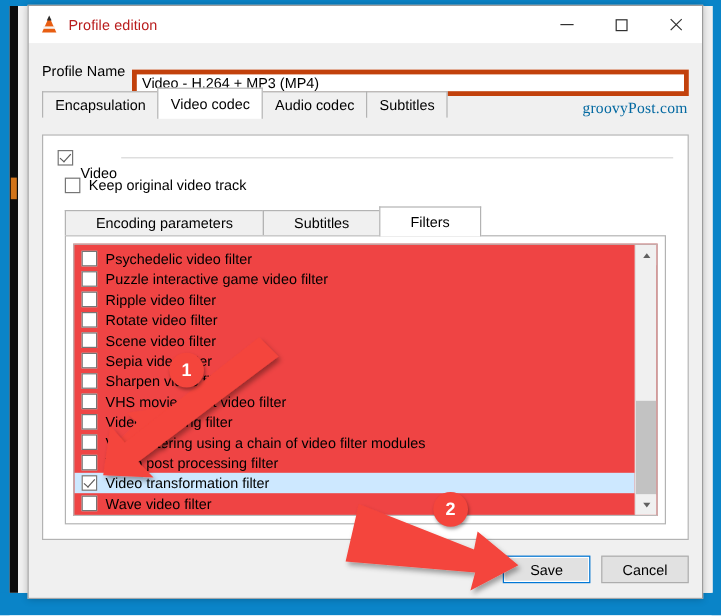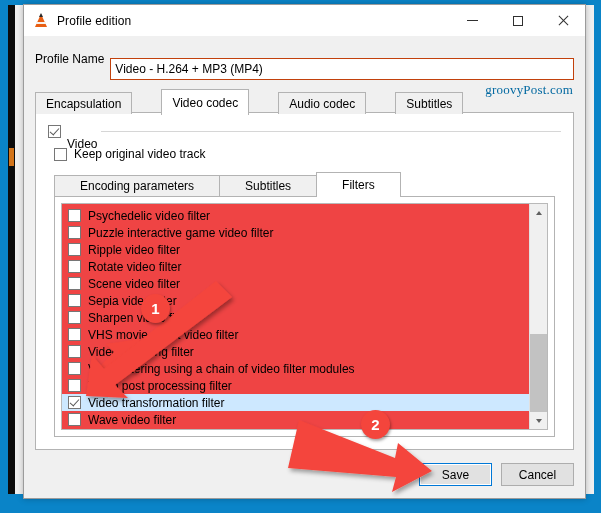--- a/index.html
+++ b/index.html
@@ -92,21 +92,21 @@
   .cone-stripe {
     position: absolute;
     left: 3px;
     top: 9px;
     width: 10px;
     height: 2px;
     background: #f7f2ee;
   }
   .title-text {
     font-size: 12px;
-    color: #000000;
+    color: #b91c1c;
     letter-spacing: 0.1px;
   }
   .win-buttons {
     position: absolute;
     right: 0;
     top: 0;
     height: 31px;
     display: flex;
   }
   .win-btn {
@@ -168,21 +168,21 @@
   .profile-label {
     font-size: 12px;
     color: #000;
     margin-right: 6px;
     white-space: nowrap;
   }
   .profile-input {
     flex: 1;
     height: 22px;
     background: #ffffff;
-    border: 1px solid #c2410c;
+    border: 4px solid #c2410c;
     box-sizing: border-box;
     font-family: "Liberation Sans", sans-serif;
     font-size: 12px;
     color: #000;
     padding: 0 4px;
     outline: none;
     margin-top: 19px;
   }
 
   
@@ -193,27 +193,26 @@
     font-family: "Liberation Serif", serif;
     font-size: 13px;
     color: #0369a1;
     letter-spacing: 0.2px;
   }
 
   
   .tabstrip {
     position: absolute;
     left: 11px;
-    top: 53px;
+    top: 37px;
     right: 11px;
     height: 25px;
     display: flex;
     align-items: flex-end;
     z-index: 3;
-    gap: 30px;
   }
   .tab {
     height: 22px;
     line-height: 22px;
     padding: 0 10px;
     font-size: 12px;
     color: #000;
     background: #f0f0f0;
     border: 1px solid #b3b3b3;
     border-bottom: none;

